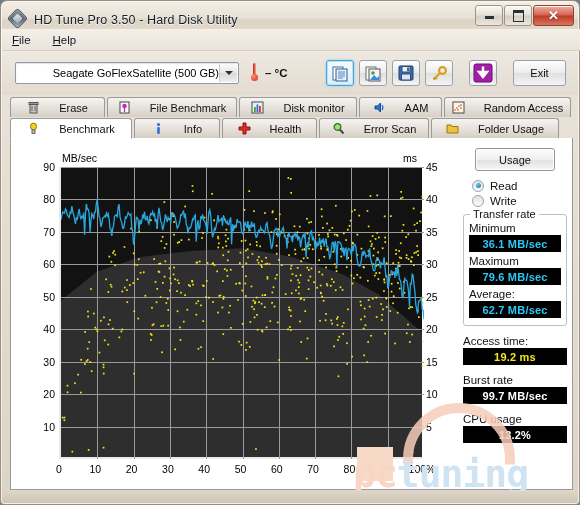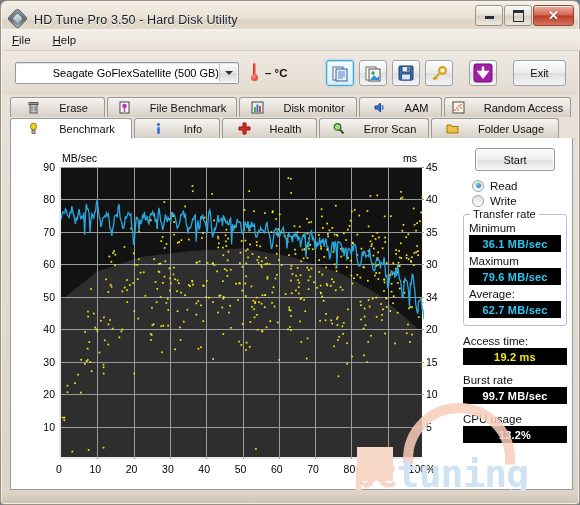--- a/index.html
+++ b/index.html
@@ -1007,21 +1007,21 @@
         <div class="ylab" style="left: 22px; top: 120.333px;">60</div>
         <div class="ylab" style="left: 22px; top: 87.8889px;">70</div>
         <div class="ylab" style="left: 22px; top: 55.4444px;">80</div>
         <div class="ylab" style="left: 22px; top: 23px;">90</div>
       </div>
     <div id="y2ticks">
         <div class="rlab" style="left: 415px; top: 282.556px;">5</div>
         <div class="rlab" style="left: 415px; top: 250.111px;">10</div>
         <div class="rlab" style="left: 415px; top: 217.667px;">15</div>
         <div class="rlab" style="left: 415px; top: 185.222px;">20</div>
-        <div class="rlab" style="left: 415px; top: 152.778px;">34</div>
+        <div class="rlab" style="left: 415px; top: 152.778px;">25</div>
         <div class="rlab" style="left: 415px; top: 120.333px;">30</div>
         <div class="rlab" style="left: 415px; top: 87.8889px;">35</div>
         <div class="rlab" style="left: 415px; top: 55.4444px;">40</div>
         <div class="rlab" style="left: 415px; top: 23px;">45</div>
       </div>
     <div id="xticks">
         <div class="xlab" style="left: 33px; top: 325px;">0</div>
         <div class="xlab" style="left: 69.3px; top: 325px;">10</div>
         <div class="xlab" style="left: 105.6px; top: 325px;">20</div>
         <div class="xlab" style="left: 141.9px; top: 325px;">30</div>
@@ -1029,21 +1029,21 @@
         <div class="xlab" style="left: 214.5px; top: 325px;">50</div>
         <div class="xlab" style="left: 250.8px; top: 325px;">60</div>
         <div class="xlab" style="left: 287.1px; top: 325px;">70</div>
         <div class="xlab" style="left: 323.4px; top: 325px;">80</div>
         <div class="xlab" style="left: 359.7px; top: 325px;">90</div>
         <div class="xlab" style="left: 396px; top: 325px;">100%</div>
       </div>
 
     <div class="side">
       <div class="startbtn">
-        <span>Start</span>
+        <span>Usage</span>
       </div>
 
       <div class="radios">
         <div class="radio">
           <span class="rdot on"></span>
           <span>Read</span>
         </div>
         <div class="radio">
           <span class="rdot"></span>
           <span>Write</span>

